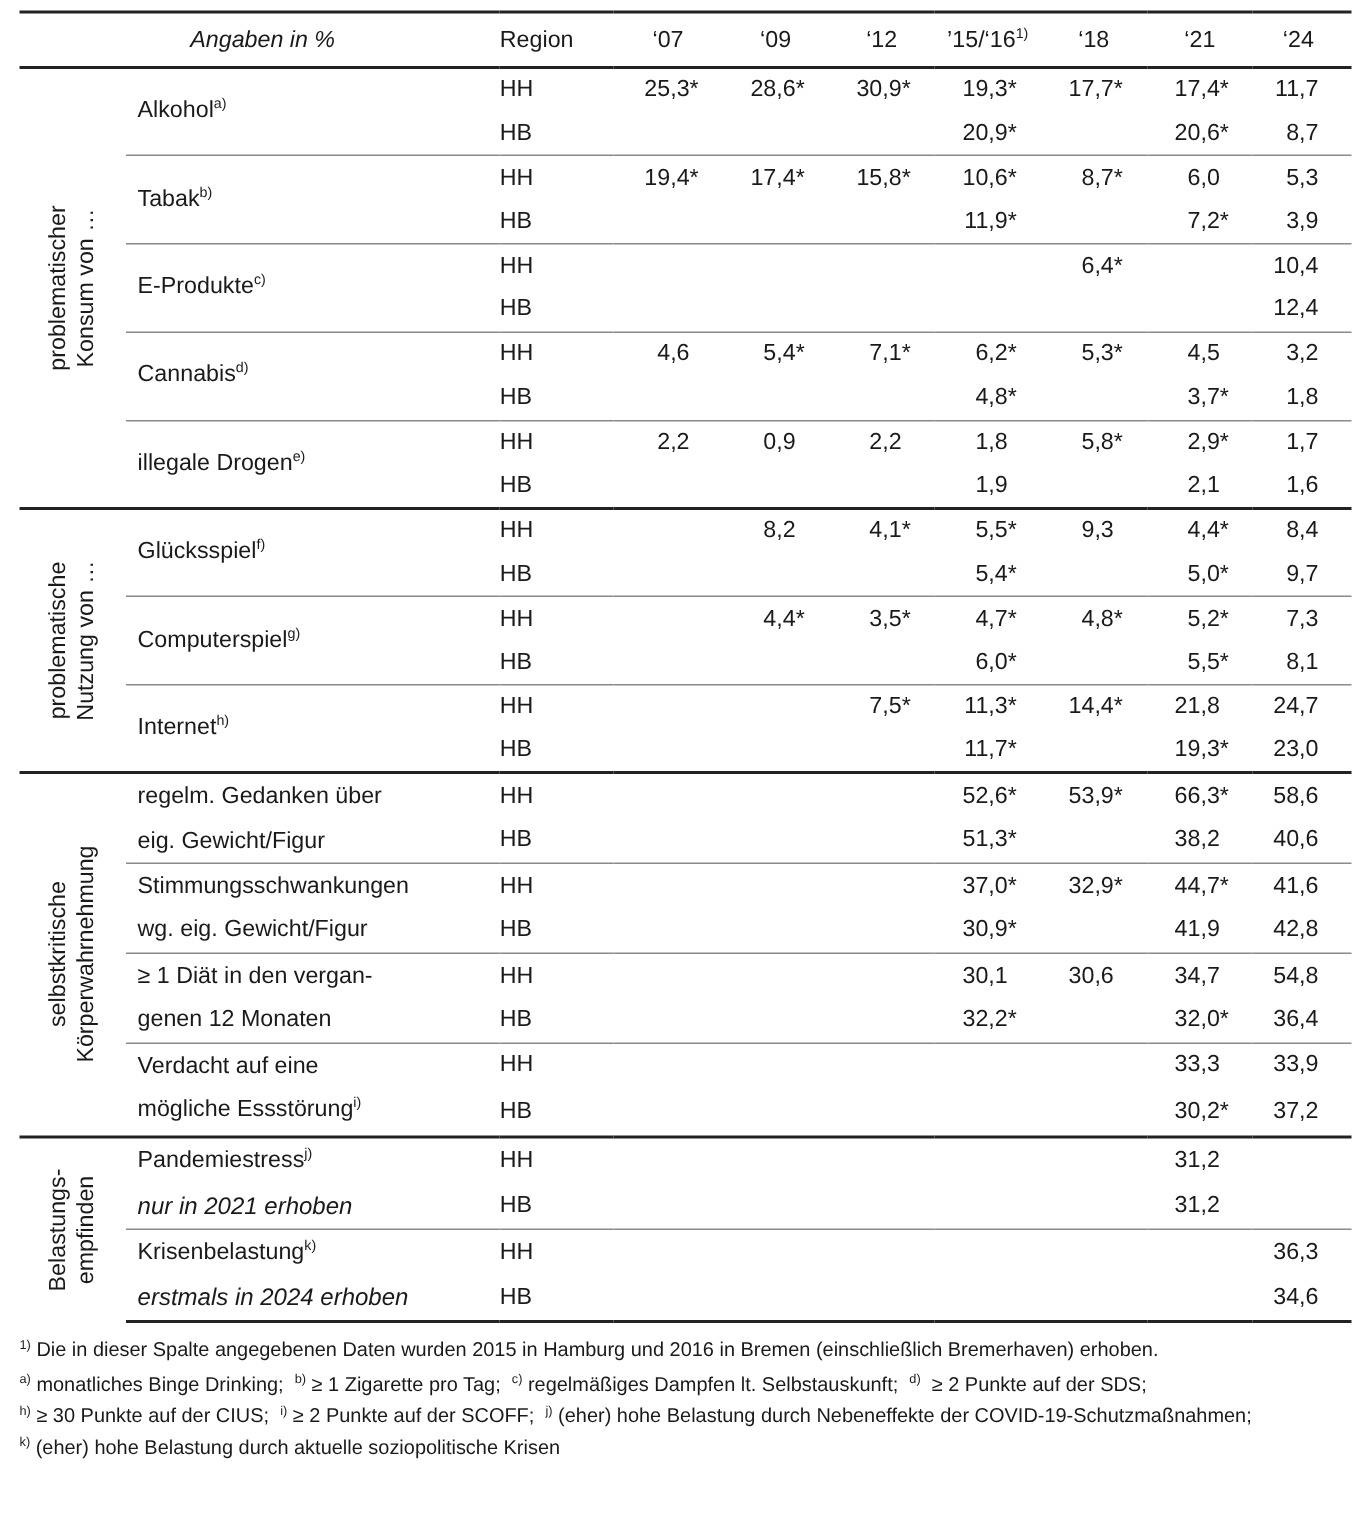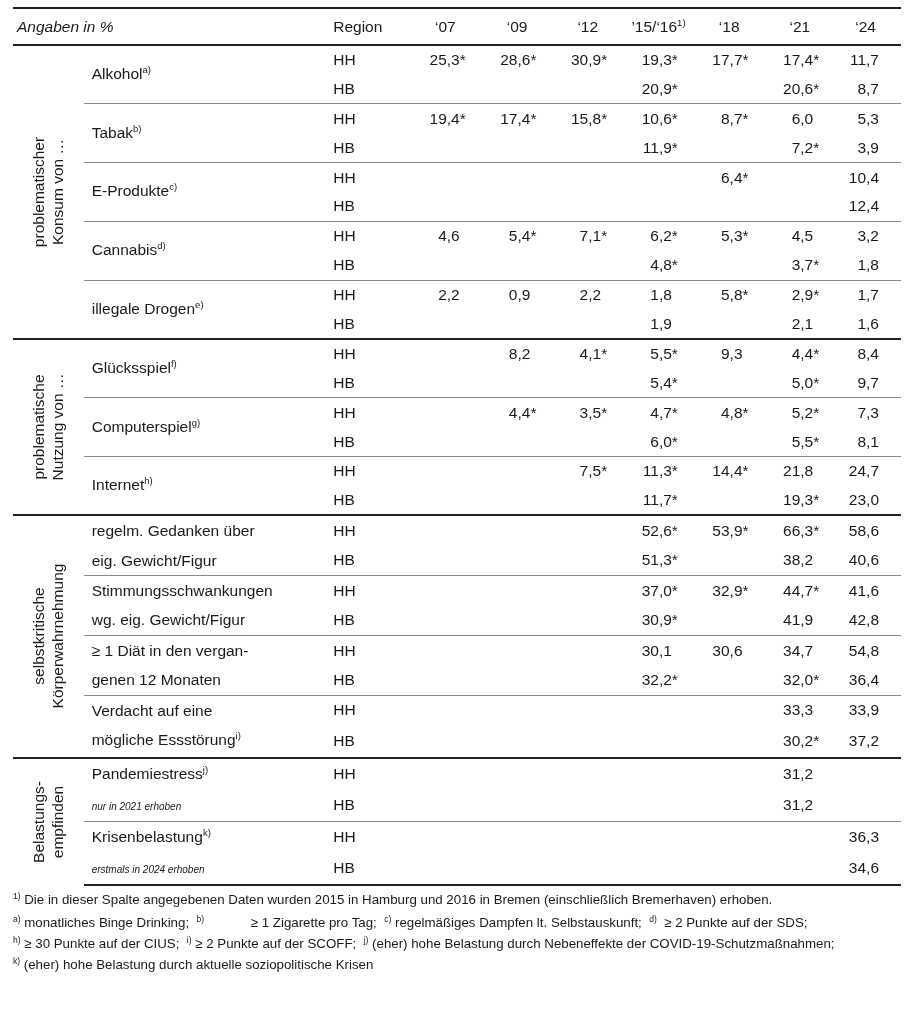--- a/index.html
+++ b/index.html
@@ -8,40 +8,40 @@
   .wrap { position: absolute; left: 13px; top: 7px; width: 888px; }
   table { border-collapse: collapse; width: 888px; table-layout: fixed; font-size: 15.5px; }
   col.c-group { width: 70px; }
   col.c-item { width: 247px; }
   col.c-region { width: 75px; }
   col.c-y { width: 70px; }
   col.c-y07 { width: 72px; }
   col.c-y24 { width: 65px; }
   thead tr { height: 37px; border-top: 2.5px solid #222; border-bottom: 2.5px solid #222; }
   thead th { font-weight: normal; text-align: left; padding: 0; vertical-align: middle; }
-  thead th.title { font-style: italic; padding-left: 4px; }
+  thead th.title { font-style: italic; padding-left: 4px; text-align: center; }
   thead th.yr { text-align: center; }
   thead th.yr.y24 { text-align: left; padding-left: 20px; }
   thead th.region { padding-left: 0px; }
   tbody tr { height: 29.4px; }
   td { padding: 0; vertical-align: middle; white-space: nowrap; }
   td.region { padding-left: 0; }
   td.val { text-align: right; padding-right: 14px; }
   td.val .n { display: inline-block; }
   td.val .star { display: inline-block; width: 8px; text-align: left; }
   td.item { padding-left: 8px; line-height: 29px; }
   td.item.two { line-height: 29.4px; white-space: normal; }
   td.group { position: relative; text-align: center; }
   .rot { position: absolute; left: 50%; top: 50%; transform: translate(-50%, -50%) rotate(-90deg);
          white-space: nowrap; text-align: center; line-height: 19px; font-size: 15.5px; }
   tr.item-start td.sub { border-top: 1.3px solid #8a8a8a; }
   tr.group-start td { border-top: 2.5px solid #222; }
   tbody.last tr:last-child td { border-bottom: 2.5px solid #222; }
   sup { font-size: 9.5px; vertical-align: 0; position: relative; top: -6px; }
-  .note { font-style: italic; font-size: 10px; }
+  .note { font-style: italic; font-size: 16px; }
   .foot { position: absolute; left: 13px; top: 890px; width: 888px; font-size: 13.3px; line-height: 20.5px; }
   .foot p { margin: 0; white-space: nowrap; }
   .foot .ital { font-style: italic; line-height: 24px; }
   .foot sup { font-size: 8.5px; top: -5px; }
   .foot .lst { margin-top: 1px; line-height: 19.3px; }
 </style>
 </head>
 <body>
 
 <div class="wrap">
@@ -402,17 +402,17 @@
           <td class="val sub"><span class="n"></span><span class="star"></span></td>
           <td class="val sub"><span class="n">34,6</span><span class="star"></span></td>
         </tr>
       </tbody>
     </table>
 </div>
 
 <div class="foot">
   <p><sup>1)</sup> <span>Die in dieser Spalte angegebenen Daten wurden 2015 in Hamburg und 2016 in Bremen (einschließlich Bremerhaven) erhoben.</span></p>
   <div class="lst" id="foot-lines">
-      <p><sup>a)</sup><span style="white-space: pre;"> monatliches Binge Drinking;  </span><sup>b)</sup><span style="white-space: pre; margin-left: 43px;"> ≥ 1 Zigarette pro Tag;  </span><sup>c)</sup><span style="white-space: pre;"> regelmäßiges Dampfen lt. Selbstauskunft;  </span><sup>d)</sup><span style="white-space: pre;">  ≥ 2 Punkte auf der SDS;</span></p>
+      <p><sup>a)</sup><span style="white-space: pre;"> monatliches Binge Drinking;  </span><sup>b)</sup><span style="white-space: pre;"> ≥ 1 Zigarette pro Tag;  </span><sup>c)</sup><span style="white-space: pre;"> regelmäßiges Dampfen lt. Selbstauskunft;  </span><sup>d)</sup><span style="white-space: pre;">  ≥ 2 Punkte auf der SDS;</span></p>
       <p><sup>h)</sup><span style="white-space: pre;"> ≥ 30 Punkte auf der CIUS;  </span><sup>i)</sup><span style="white-space: pre;"> ≥ 2 Punkte auf der SCOFF;  </span><sup>j)</sup><span style="white-space: pre;"> (eher) hohe Belastung durch Nebeneffekte der COVID-19-Schutzmaßnahmen;</span></p>
       <p><sup>k)</sup><span style="white-space: pre;"> (eher) hohe Belastung durch aktuelle soziopolitische Krisen</span></p>
     </div>
 </div>
 
 </body></html>

